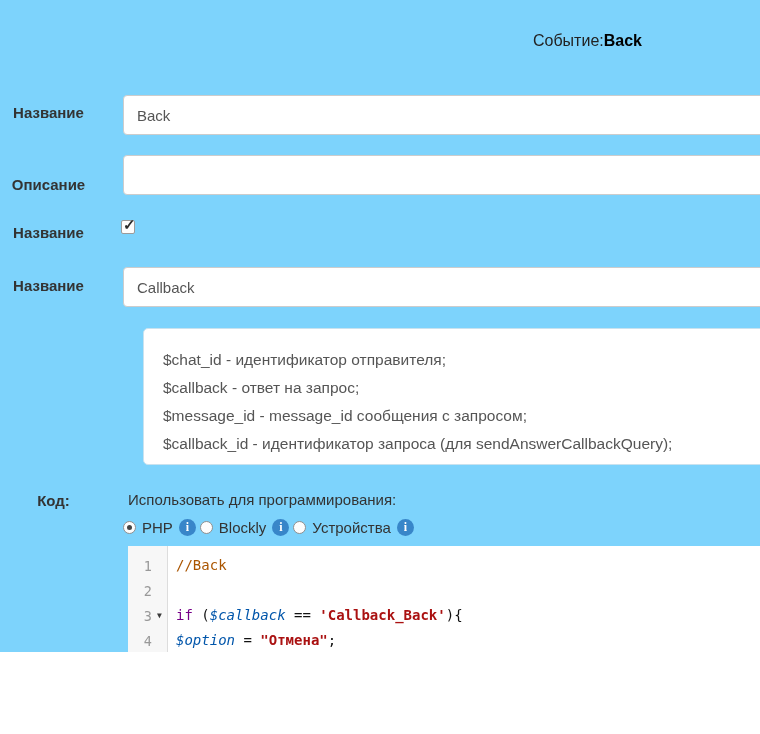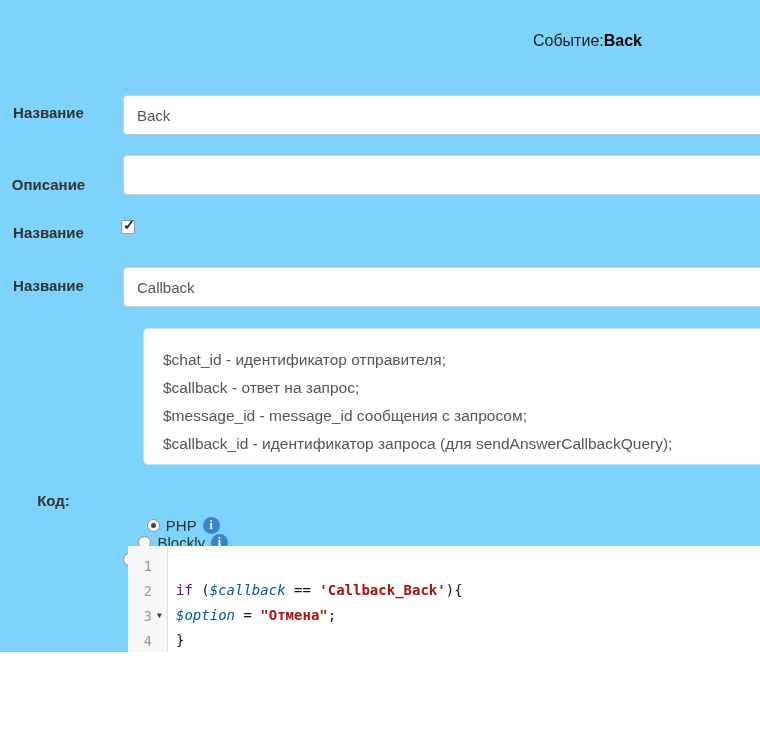--- a/index.html
+++ b/index.html
@@ -28,21 +28,21 @@
   .checkbox{position:absolute;left:121px;top:220px;width:14px;height:14px;box-sizing:border-box;
             border:1px solid #9b9b9b;border-radius:2px;background:#fdfdfd;cursor:pointer;}
   .checkbox.checked::after{content:"✓";position:absolute;left:1px;top:-5px;
             font-size:15px;font-weight:bold;color:#2b2b2b;}
   .help-panel{position:absolute;left:143px;top:328px;width:680px;height:137px;box-sizing:border-box;
               border:1px solid var(--panel-border);border-radius:5px;background:#fff;
               padding:17px 10px 0 19px;font-size:15.5px;color:#555;}
   .help-line{line-height:28px;white-space:nowrap;}
   .usage-text{position:absolute;left:128px;top:491px;font-size:15px;color:#333;}
   .radio-row{position:absolute;left:123px;top:517px;display:flex;align-items:center;
-             font-size:15px;color:#333;height:20px;flex-direction:column;}
+             font-size:15px;color:#333;height:20px;}
   .radio-opt{display:flex;align-items:center;margin-right:4px;}
   .radio{width:13px;height:13px;box-sizing:border-box;border:1px solid #8f8f8f;border-radius:50%;
          background:#fdfdfd;margin-right:6px;position:relative;cursor:pointer;flex-shrink:0;}
   .radio.checked::after{content:"";position:absolute;left:3px;top:3px;width:5px;height:5px;
          border-radius:50%;background:#444;}
   .opt-label{margin-right:6px;white-space:nowrap;}
   .info-icon{width:17px;height:17px;border-radius:50%;background:var(--accent);color:#fff;
              display:flex;align-items:center;justify-content:center;
              font-family:"Liberation Serif",serif;font-weight:bold;font-size:12px;cursor:pointer;flex-shrink:0;}
   .editor{position:absolute;left:128px;top:546px;width:632px;height:188px;display:flex;
@@ -79,20 +79,21 @@
   <input class="text-input" id="input-event" type="text" value="Callback" style="">
 
   <div class="help-panel">
       <div class="help-line">$chat_id - идентификатор отправителя;</div>
       <div class="help-line">$callback - ответ на запрос;</div>
       <div class="help-line">$message_id - message_id сообщения с запросом;</div>
       <div class="help-line">$callback_id - идентификатор запроса (для sendAnswerCallbackQuery);</div>
     </div>
 
   <div class="form-label" id="label-code">Код:</div>
+  <div class="usage-text">Использовать для программирования:</div>
 
   <div class="radio-row">
       <div class="radio-opt">
         <span class="radio checked"></span>
         <span class="opt-label">PHP</span>
         <span class="info-icon">i</span>
       </div>
       <div class="radio-opt">
         <span class="radio"></span>
         <span class="opt-label">Blockly</span>
@@ -130,20 +131,21 @@
         <div class="gutter-row">
           <span class="line-num">6</span>
           <span class="fold"></span>
         </div>
         <div class="gutter-row">
           <span class="line-num">7</span>
           <span class="fold"></span>
         </div>
       </div>
     <div class="code-lines">
+        <div class="code-line"><span class="tk-com">//Back</span></div>
         <div class="code-line"></div>
         <div class="code-line"><span class="tk-kw">if</span><span class="tk-pl"> (</span><span class="tk-vr">$callback</span><span class="tk-pl"> == </span><span class="tk-st">'Callback_Back'</span><span class="tk-pl">){</span></div>
         <div class="code-line"><span class="tk-vr">$option</span><span class="tk-pl"> = </span><span class="tk-st">"Отмена"</span><span class="tk-pl">;</span></div>
         <div class="code-line"><span class="tk-pl">}</span></div>
       </div>
   </div>
 
 </div>
 
 </body></html>

